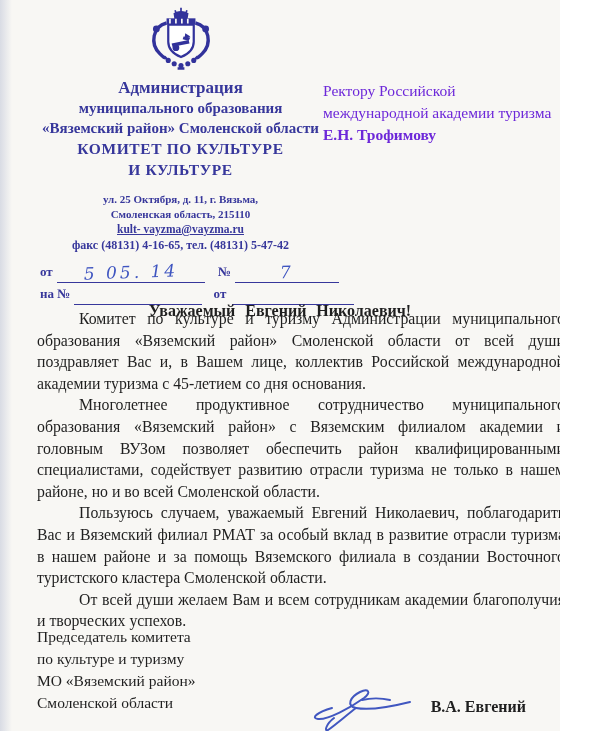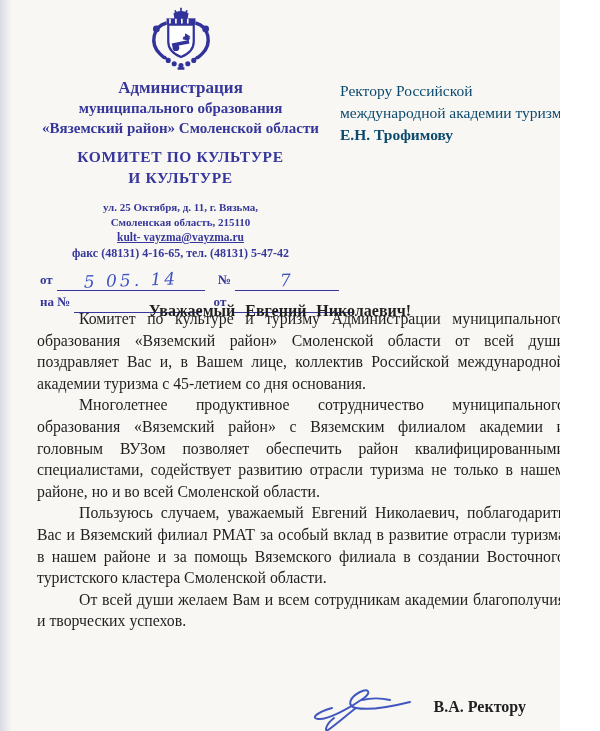--- a/index.html
+++ b/index.html
@@ -22,21 +22,21 @@
   .letterhead {
     position:absolute; left:28px; top:6px; width:305px;
     text-align:center; color:#37379b;
   }
   .emblem-wrap { height:68px; margin-bottom:4px; }
   .org-line { font-weight:bold; line-height:20px; }
   .org-line.l1 { font-size:17px; margin-top:2px; }
   .org-line.l2 { font-size:15px;font-family:Liberation Serif, serif; }
   .org-line.l3 { font-size:15px; }
   .committee-line { font-size:15.5px; letter-spacing:.6px; line-height:21px; font-weight:600; }
-  .committee-line.c1 { margin-top:8px; }
+  .committee-line.c1 { margin-top:0; }
   .addr-block { margin-top:12px; font-weight:bold; }
   .addr-line { font-size:11px; line-height:15px; }
   .email-line { font-size:11.5px; line-height:15px; text-decoration:underline; }
   .phone-line { font-size:12px; line-height:16px; }
   
   .ref-block { margin-top:8px; text-align:left; padding-left:12px; font-weight:bold; font-size:13px; color:#37379b; }
   .ref-row { height:22px; line-height:22px; white-space:nowrap; }
   .ref-line {
     display:inline-block; border-bottom:1.2px solid #37379b;
     height:16px; vertical-align:bottom; position:relative; text-align:center;
@@ -46,22 +46,22 @@
   .ref-line.reply{ width:128px; margin-left:4px; }
   .ref-line.reply-from { width:122px; margin-left:6px; }
   .handwriting {
     position:absolute; left:0; right:0; bottom:-1px;
     font-family:"DejaVu Serif", serif; font-style:italic; font-weight:normal;
     color:#3f55c0; font-size:17px; letter-spacing:3px;
     transform:rotate(-2deg);
   }
   
   .recipient {
-    position:absolute; left:340px; top:80px; width:255px;
-    font-size:15.5px; line-height:22px; text-align:left; color:#0c4a6e;
+    position:absolute; left:323px; top:80px; width:255px;
+    font-size:15.5px; line-height:22px; text-align:left; color:#6d28d9;
   }
   .recipient .name { font-weight:bold; }
   
   .salutation {
     position:absolute; left:0; top:302px; width:100%;
     text-align:center; font-weight:bold; font-size:16px; word-spacing:6px;
   }
   .body-text { position:absolute; left:37px; top:308px; width:528px; }
   .body-text p {
     margin:0; text-indent:42px; text-align:justify;
@@ -152,26 +152,32 @@
 
   <div class="salutation">Уважаемый Евгений Николаевич!</div>
 
   <div class="body-text">
     <p>Комитет по культуре и туризму Администрации муниципального образования «Вяземский район» Смоленской области от всей души поздравляет Вас и, в Вашем лице, коллектив Российской международной академии туризма с 45-летием со дня основания.</p>
     <p>Многолетнее продуктивное сотрудничество муниципального образования «Вяземский район» с Вяземским филиалом академии и головным ВУЗом позволяет обеспечить район квалифицированными специалистами, содействует развитию отрасли туризма не только в нашем районе, но и во всей Смоленской области.</p>
     <p>Пользуюсь случаем, уважаемый Евгений Николаевич, поблагодарить Вас и Вяземский филиал РМАТ за особый вклад в развитие отрасли туризма в нашем районе и за помощь Вяземского филиала в создании Восточного туристского кластера Смоленской области.</p>
     <p>От всей души желаем Вам и всем сотрудникам академии благополучия и творческих успехов.</p>
   </div>
 
+  <div class="sign-position">
+    <div>Председатель комитета</div>
+    <div>по культуре и туризму</div>
+    <div>МО «Вяземский район»</div>
+    <div>Смоленской  области</div>
+  </div>
 
   <div class="sign-scribble">
     <svg width="150" height="55" viewBox="0 0 150 55">
       <g fill="none" stroke="#4157c0" stroke-width="2" stroke-linecap="round">
         <path d="M34 30 C20 34 12 40 20 41 C30 42 52 30 66 20 C74 14 70 10 62 14 C52 19 48 28 58 30 C74 33 96 28 112 24"></path>
         <path d="M58 30 C50 36 36 48 30 52 C26 54 28 46 36 40"></path>
         <path d="M64 22 C72 20 84 20 92 22"></path>
       </g>
     </svg>
   </div>
 
-  <div class="sign-name">В.А. Ректору</div>
+  <div class="sign-name">В.А. Евгений</div>
 
 </div>
 
 </body></html>

